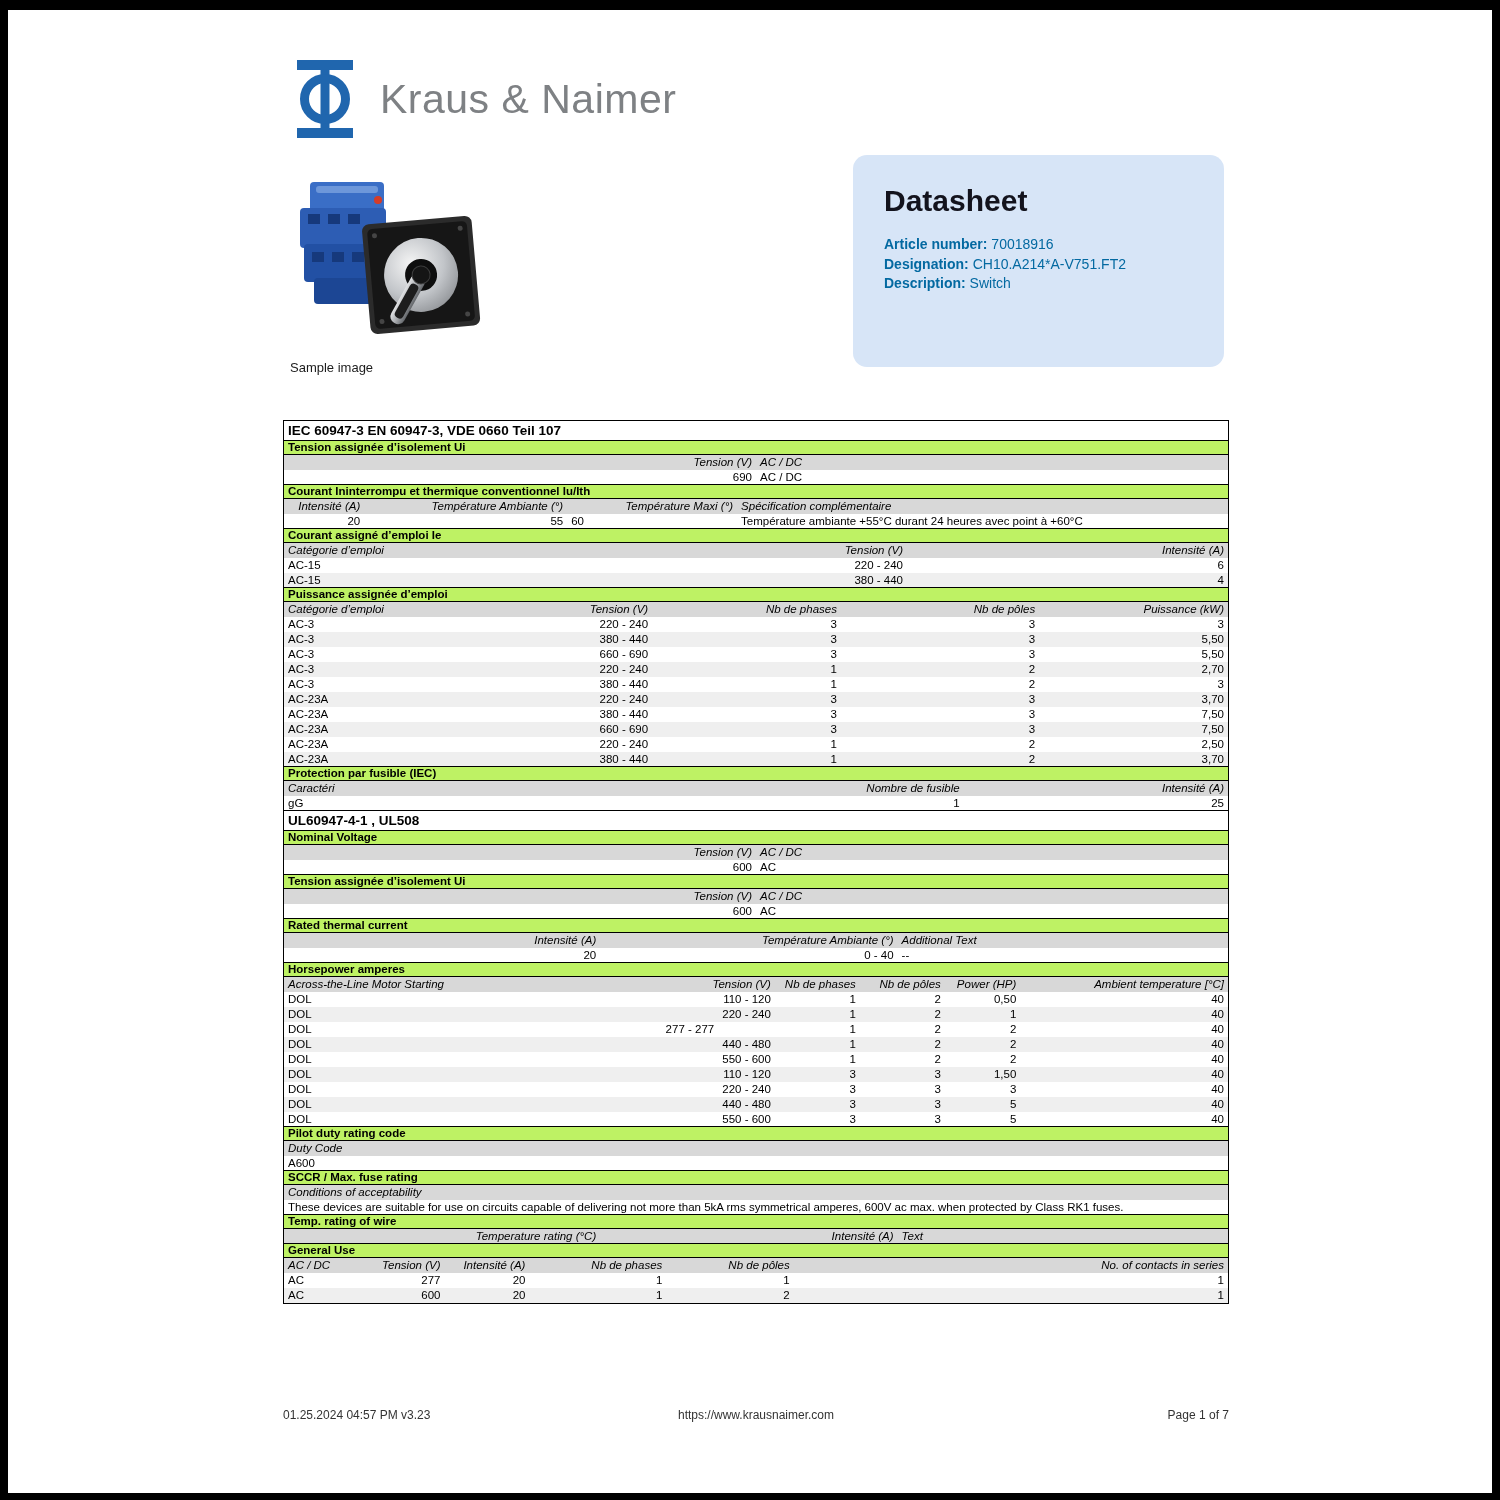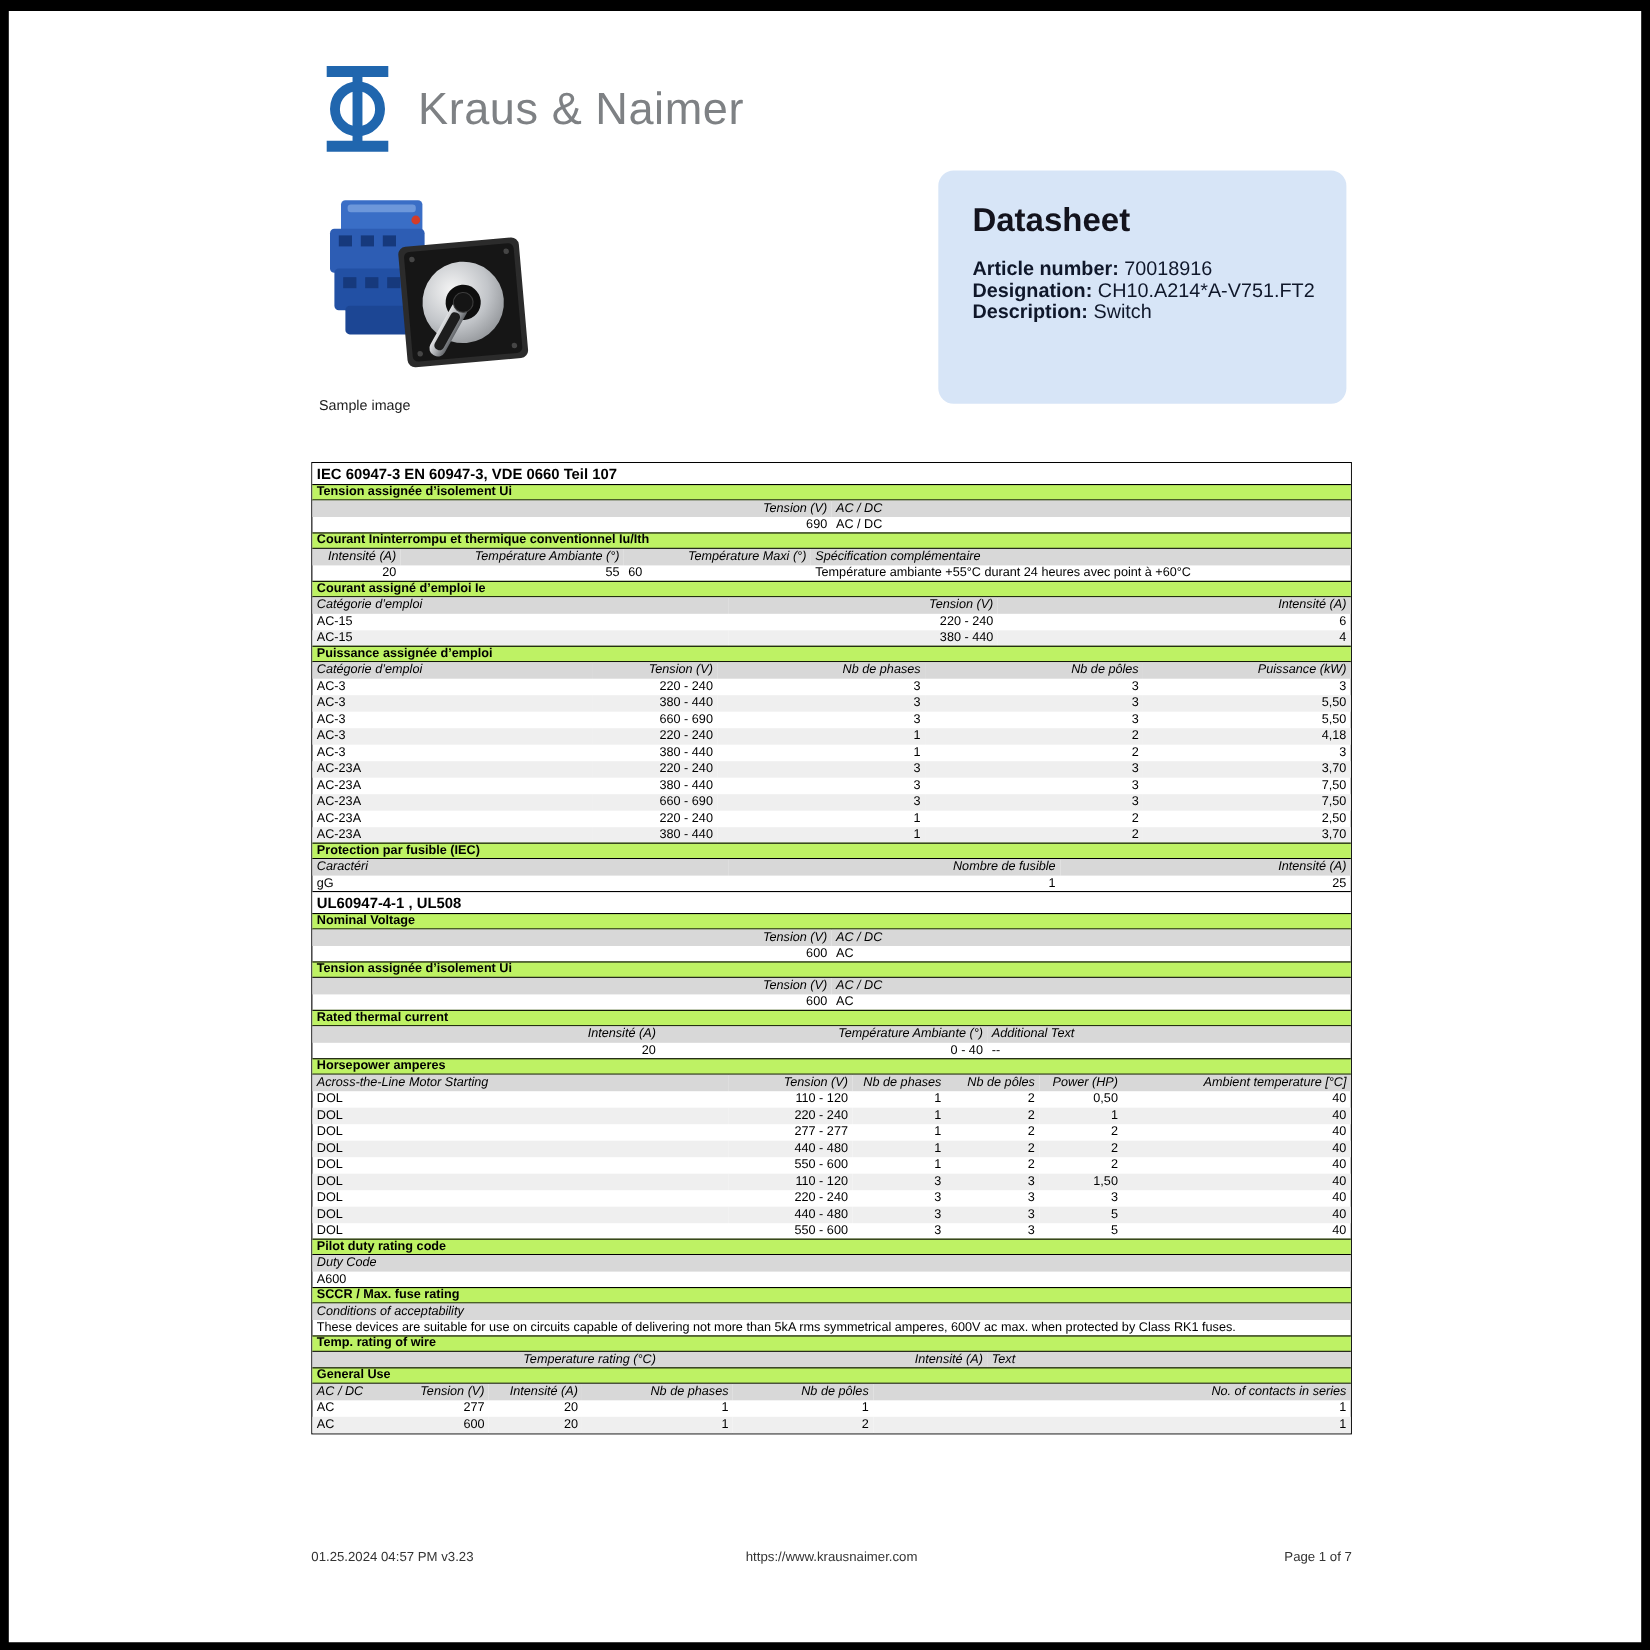--- a/index.html
+++ b/index.html
@@ -22,21 +22,21 @@
   .product { position:absolute; left:282px; top:168px; width:200px; }
   .caption { margin-top:6px; font-size:13px; color:#1c1c1c; }
 
   
   .infobox {
     position:absolute; left:845px; top:145px; width:371px; height:212px;
     background:var(--info-box-bg, #d7e5f7); border-radius:14px;
     padding:29px 28px 0 31px;
   }
   .infobox h1 { font-size:30px; font-weight:bold; color:#13131d; margin-bottom:17px; }
-  .field { font-size:18px; line-height:19.5px; color:#0f172a; }
+  .field { font-size:14px; line-height:19.5px; color:#0369a1; }
   .field b { font-weight:bold; }
 
   
   .spec {
     position:absolute; left:275px; top:410px; width:946px;
     border:1px solid #000; color:#000; background:#fff;
   }
   .tbl-title {
     font-size:13.5px; font-weight:bold; line-height:15px; padding:2px 4px;
     border-top:1px solid #000; border-bottom:1px solid #000; margin-top:-1px;
@@ -246,21 +246,21 @@
             <td style="text-align: right;">660 - 690</td>
             <td style="text-align: right;">3</td>
             <td style="text-align: right;">3</td>
             <td style="text-align: right;">5,50</td>
           </tr>
           <tr class="alt">
             <td style="text-align: left;">AC-3</td>
             <td style="text-align: right;">220 - 240</td>
             <td style="text-align: right;">1</td>
             <td style="text-align: right;">2</td>
-            <td style="text-align: right;">4,18</td>
+            <td style="text-align: right;">2,70</td>
           </tr>
           <tr>
             <td style="text-align: left;">AC-3</td>
             <td style="text-align: right;">380 - 440</td>
             <td style="text-align: right;">1</td>
             <td style="text-align: right;">2</td>
             <td style="text-align: right;">3</td>
           </tr>
           <tr class="alt">
             <td style="text-align: left;">AC-23A</td>
@@ -404,21 +404,21 @@
           <tr class="alt">
             <td style="text-align: left;">DOL</td>
             <td style="text-align: right;">220 - 240</td>
             <td style="text-align: right;">1</td>
             <td style="text-align: right;">2</td>
             <td style="text-align: right;">1</td>
             <td style="text-align: right;">40</td>
           </tr>
           <tr>
             <td style="text-align: left;">DOL</td>
-            <td style="text-align: right;">277 - 277</td>
+            <td style="text-align: left;">277 - 277</td>
             <td style="text-align: right;">1</td>
             <td style="text-align: right;">2</td>
             <td style="text-align: right;">2</td>
             <td style="text-align: right;">40</td>
           </tr>
           <tr class="alt">
             <td style="text-align: left;">DOL</td>
             <td style="text-align: right;">440 - 480</td>
             <td style="text-align: right;">1</td>
             <td style="text-align: right;">2</td>

